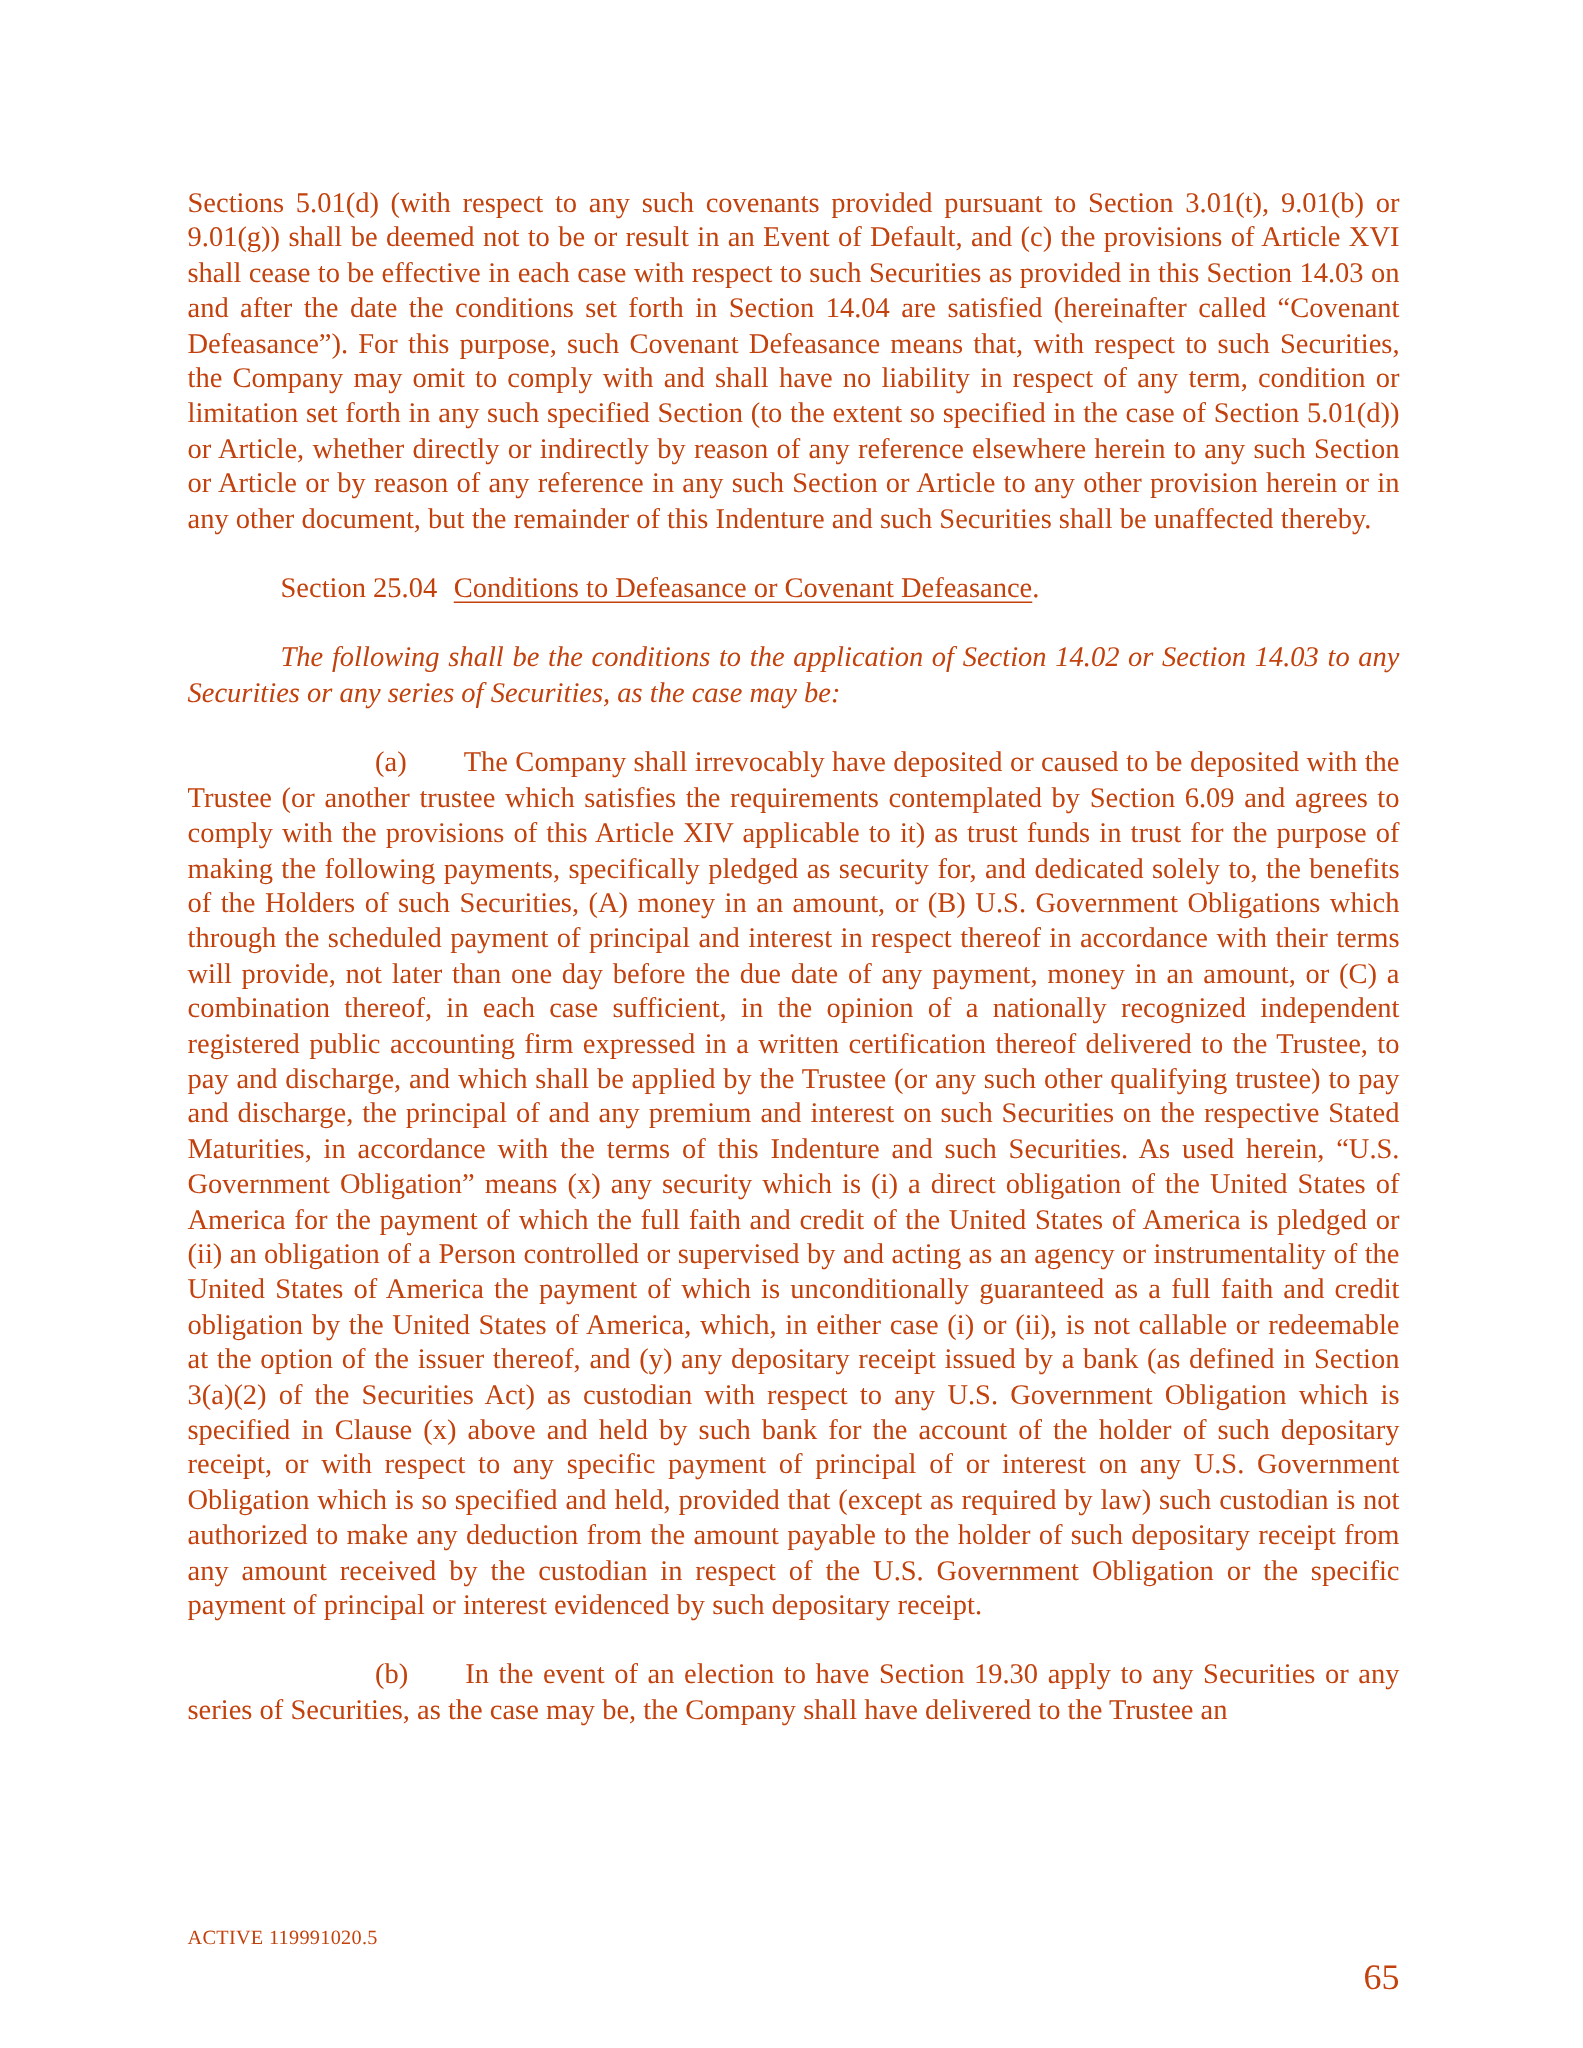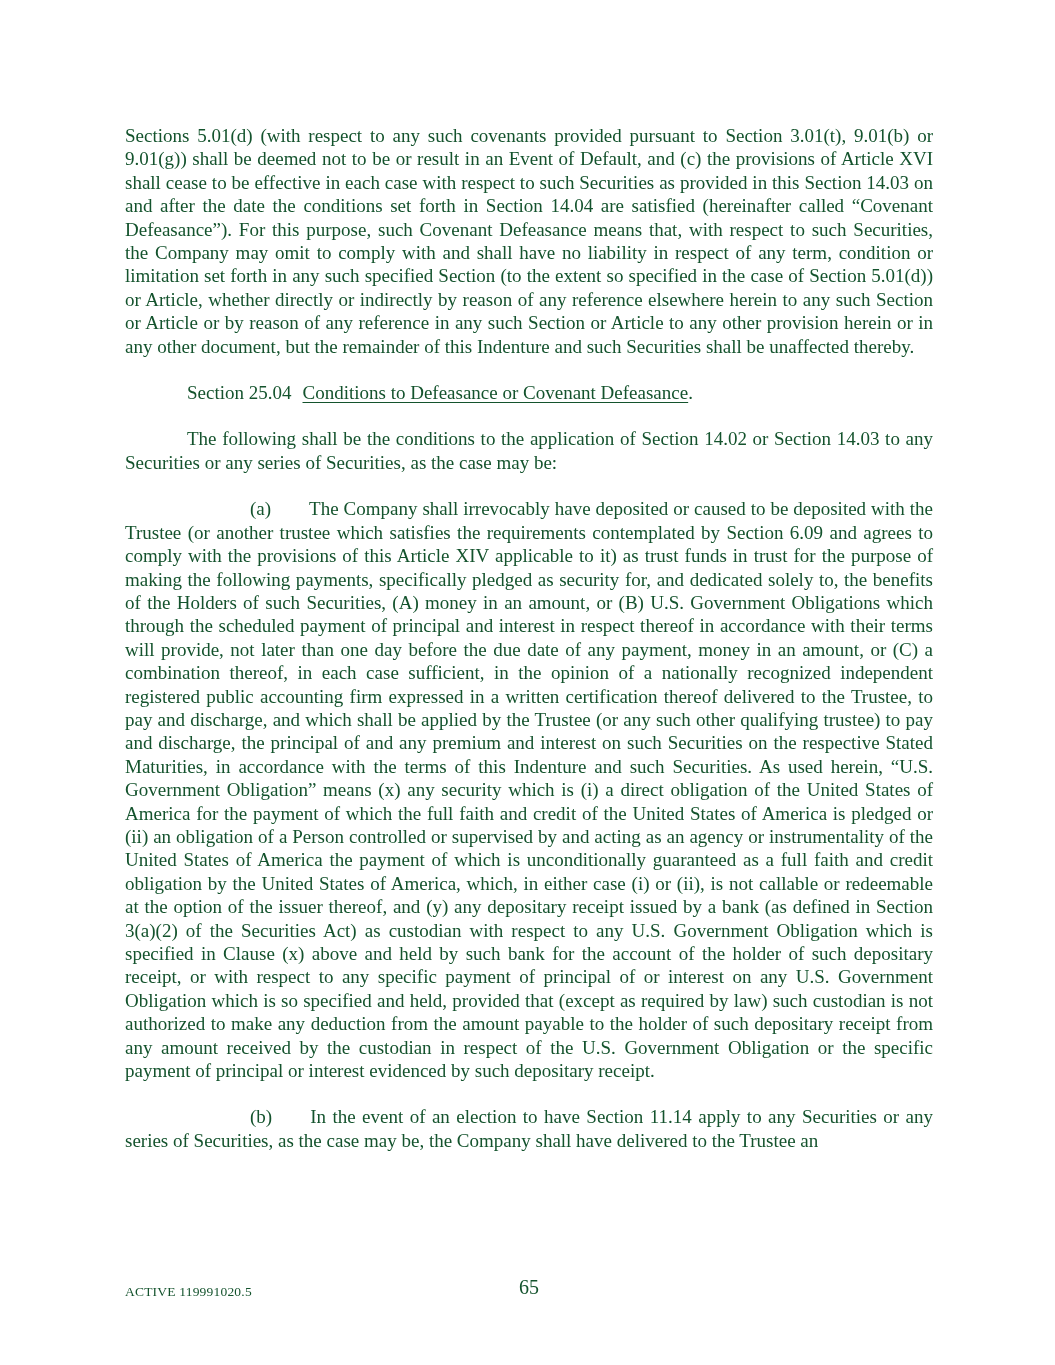--- a/index.html
+++ b/index.html
@@ -9,39 +9,40 @@
   }
   .page {
     position: relative;
     width: 1055px;
     height: 1365px;
     background: #ffffff;
     overflow: hidden;
     font-family: "Liberation Serif", "DejaVu Serif", serif;
     font-size: 19px;
     line-height: 23.4px;
-    color: #14532d;
+    color: #c2410c;
     -webkit-font-smoothing: antialiased;
   }
   .content {
     position: absolute;
     left: 125px;
     top: 124px;
     width: 808px;
   }
   .para {
     margin: 0 0 23px 0;
     text-align: justify;
   }
   .heading-para {
     text-indent: 62px;
     text-align: left;
   }
   .first-indent {
     text-indent: 62px;
+    font-style: italic;
   }
   .list-para {
     text-indent: 125px;
   }
   .underlined {
     text-decoration: underline;
     text-underline-offset: 3px;
     margin-top: 45px;
   }
   .tab {
@@ -60,22 +61,23 @@
   }
   .doc-id {
     position: absolute;
     left: 0;
     top: 4px;
     font-size: 13.5px;
     letter-spacing: 0.2px;
   }
   .page-number {
     display: block;
-    text-align: center;
-    font-size: 20px;
+    text-align: right;
+    font-size: 24px;
+    margin-top: 32px;
   }
 </style>
 </head>
 <body>
 
 <div class="page">
 
   <main class="content">
 
     <p class="para">Sections 5.01(d) (with respect to any such covenants provided pursuant to Section 3.01(t), 9.01(b) or 9.01(g)) shall be deemed not to be or result in an Event of Default, and (c) the provisions of Article XVI shall cease to be effective in each case with respect to such Securities as provided in this Section 14.03 on and after the date the conditions set forth in Section 14.04 are satisfied (hereinafter called “Covenant Defeasance”).  For this purpose, such Covenant Defeasance means that, with respect to such Securities, the Company may omit to comply with and shall have no liability in respect of any term, condition or limitation set forth in any such specified Section (to the extent so specified in the case of Section 5.01(d)) or Article, whether directly or indirectly by reason of any reference elsewhere herein to any such Section or Article or by reason of any reference in any such Section or Article to any other provision herein or in any other document, but the remainder of this Indenture and such Securities shall be unaffected thereby.</p>
@@ -84,21 +86,21 @@
       <span>Section 25.04</span><span class="tab-sm"></span><span class="underlined">Conditions to Defeasance or Covenant Defeasance</span><span>.</span>
     </p>
 
     <p class="para first-indent">The following shall be the conditions to the application of Section 14.02 or Section 14.03 to any Securities or any series of Securities, as the case may be:</p>
 
     <p class="para list-para">
       <span class="list-label">(a)</span><span class="tab"></span><span>The Company shall irrevocably have deposited or caused to be deposited with the Trustee (or another trustee which satisfies the requirements contemplated by Section 6.09 and agrees to comply with the provisions of this Article XIV applicable to it) as trust funds in trust for the purpose of making the following payments, specifically pledged as security for, and dedicated solely to, the benefits of the Holders of such Securities, (A) money in an amount, or (B) U.S. Government Obligations which through the scheduled payment of principal and interest in respect thereof in accordance with their terms will provide, not later than one day before the due date of any payment, money in an amount, or (C) a combination thereof, in each case sufficient, in the opinion of a nationally recognized independent registered public accounting firm expressed in a written certification thereof delivered to the Trustee, to pay and discharge, and which shall be applied by the Trustee (or any such other qualifying trustee) to pay and discharge, the principal of and any premium and interest on such Securities on the respective Stated Maturities, in accordance with the terms of this Indenture and such Securities.  As used herein, “U.S. Government Obligation” means (x) any security which is (i) a direct obligation of the United States of America for the payment of which the full faith and credit of the United States of America is pledged or (ii) an obligation of a Person controlled or supervised by and acting as an agency or instrumentality of the United States of America the payment of which is unconditionally guaranteed as a full faith and credit obligation by the United States of America, which, in either case (i) or (ii), is not callable or redeemable at the option of the issuer thereof, and (y) any depositary receipt issued by a bank (as defined in Section 3(a)(2) of the Securities Act) as custodian with respect to any U.S. Government Obligation which is specified in Clause (x) above and held by such bank for the account of the holder of such depositary receipt, or with respect to any specific payment of principal of or interest on any U.S. Government Obligation which is so specified and held, provided that (except as required by law) such custodian is not authorized to make any deduction from the amount payable to the holder of such depositary receipt from any amount received by the custodian in respect of the U.S. Government Obligation or the specific payment of principal or interest evidenced by such depositary receipt.</span>
     </p>
 
     <p class="para list-para">
-      <span class="list-label">(b)</span><span class="tab"></span><span>In the event of an election to have Section 11.14 apply to any Securities or any series of Securities, as the case may be, the Company shall have delivered to the Trustee an</span>
+      <span class="list-label">(b)</span><span class="tab"></span><span>In the event of an election to have Section 19.30 apply to any Securities or any series of Securities, as the case may be, the Company shall have delivered to the Trustee an</span>
     </p>
 
   </main>
 
   <footer class="footer">
     <span class="doc-id">ACTIVE 119991020.5</span>
     <span class="page-number">65</span>
   </footer>
 
 </div>

